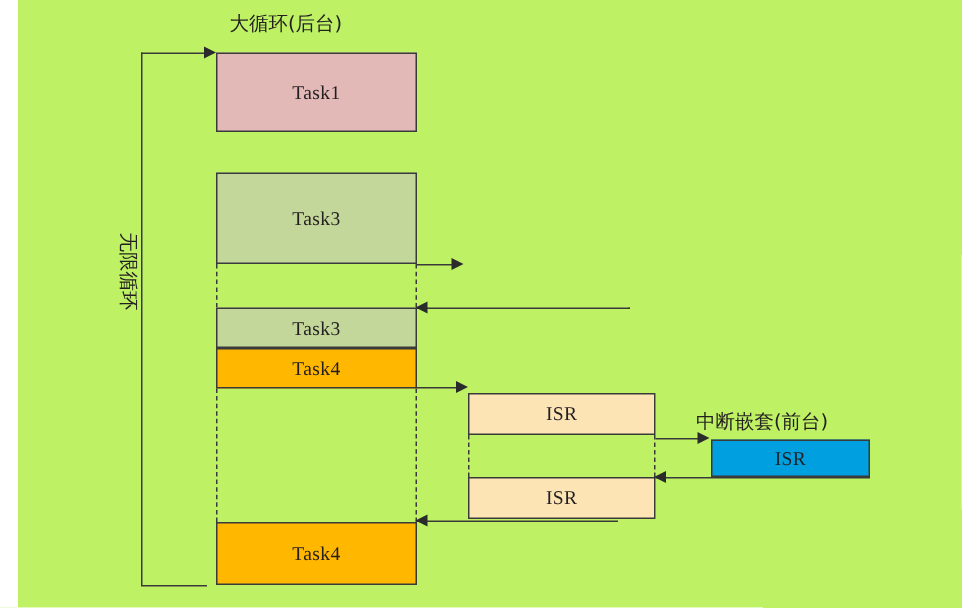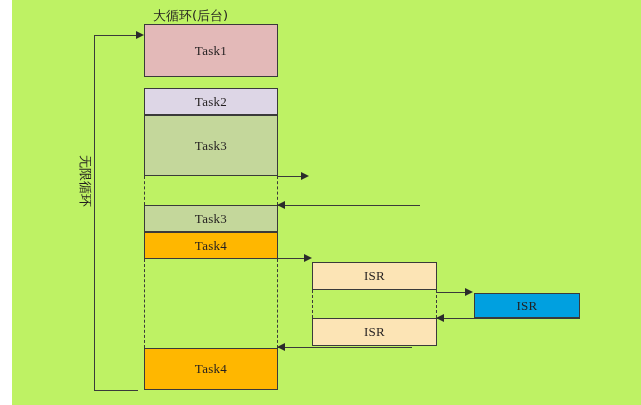--- a/index.html
+++ b/index.html
@@ -53,27 +53,24 @@
 
   <div class="hline" style="left:82px;top:35px;width:44px;"></div>
   <div class="ahr" style="left:124px;top:30.5px;"></div>
 
   <div class="vline" style="left:82px;top:35px;height:355px;"></div>
 
   <div class="hline" style="left:82px;top:390px;width:44px;"></div>
 
   <div class="vertlabel" style="left:82px;top:155px;">无限循环</div>
 
-  <div class="blk" style="left:132px;top:24px;width:134px;height:53px;background:#e3b9b8;">
+  <div class="blk" style="left:132px;top:35px;width:134px;height:53px;background:#e3b9b8;">
     <span>Task1</span>
   </div>
 
-  <div class="blk" style="left:132px;top:88px;width:134px;height:27px;background:#ddd6e6;">
-    <span>Task2</span>
-  </div>
 
   <div class="blk" style="left:132px;top:115px;width:134px;height:61px;background:#c4d79b;">
     <span>Task3</span>
   </div>
 
   <div class="vdash" style="left:132px;top:176px;height:29px;"></div>
   <div class="vdash" style="left:265px;top:176px;height:29px;"></div>
 
   <div class="blk" style="left:132px;top:205px;width:134px;height:27px;background:#c4d79b;">
     <span>Task3</span>
@@ -107,20 +104,21 @@
   <div class="vdash" style="left:300px;top:290px;height:28px;"></div>
   <div class="vdash" style="left:424px;top:290px;height:28px;"></div>
 
   <div class="blk" style="left:300px;top:318px;width:125px;height:28px;background:#fce4b5;">
     <span>ISR</span>
   </div>
 
   <div class="hline" style="left:266px;top:347px;width:134px;"></div>
   <div class="ahl" style="left:265px;top:342.5px;"></div>
 
+  <div class="lbl" style="left:452px;top:272px;">中断嵌套(前台)</div>
 
   <div class="hline" style="left:425px;top:292px;width:29px;"></div>
   <div class="ahr" style="left:453px;top:287.5px;"></div>
 
   <div class="blk" style="left:462px;top:293px;width:106px;height:25px;background:#00a0e0;">
     <span>ISR</span>
   </div>
 
   <div class="hline" style="left:425px;top:318px;width:143px;"></div>
   <div class="ahl" style="left:424px;top:313.5px;"></div>

